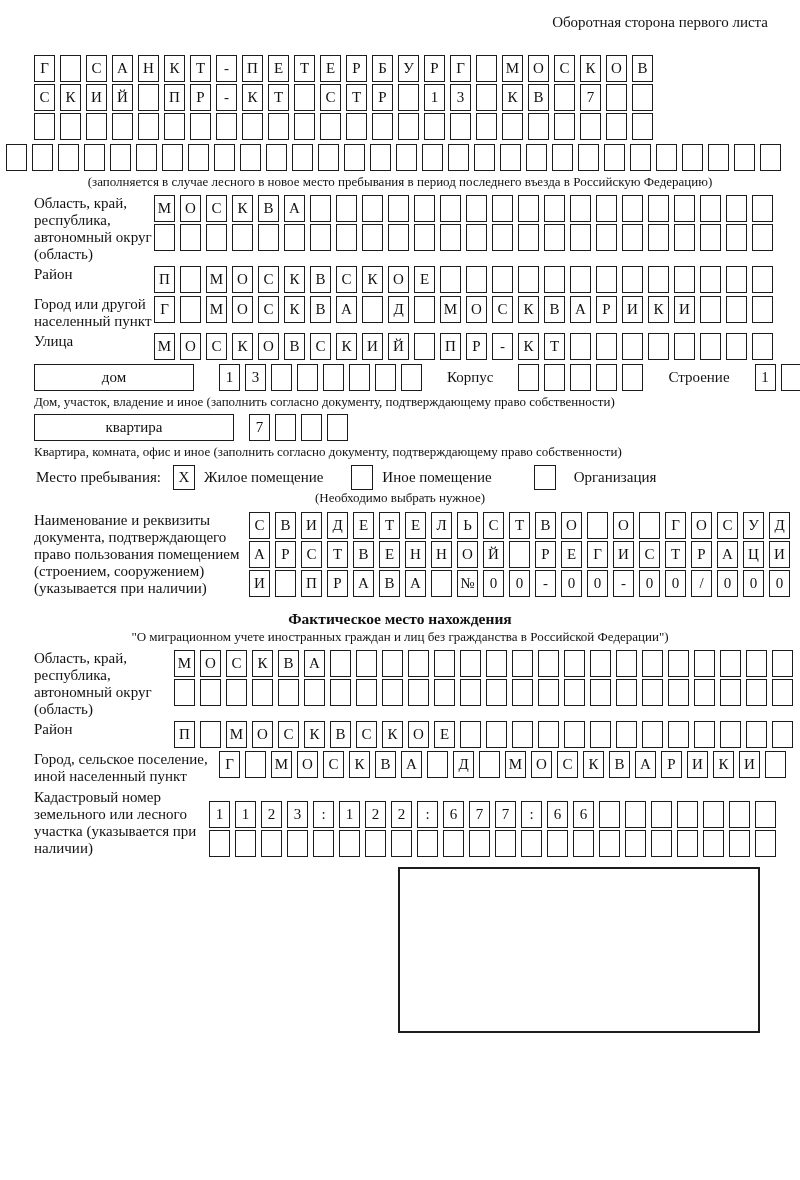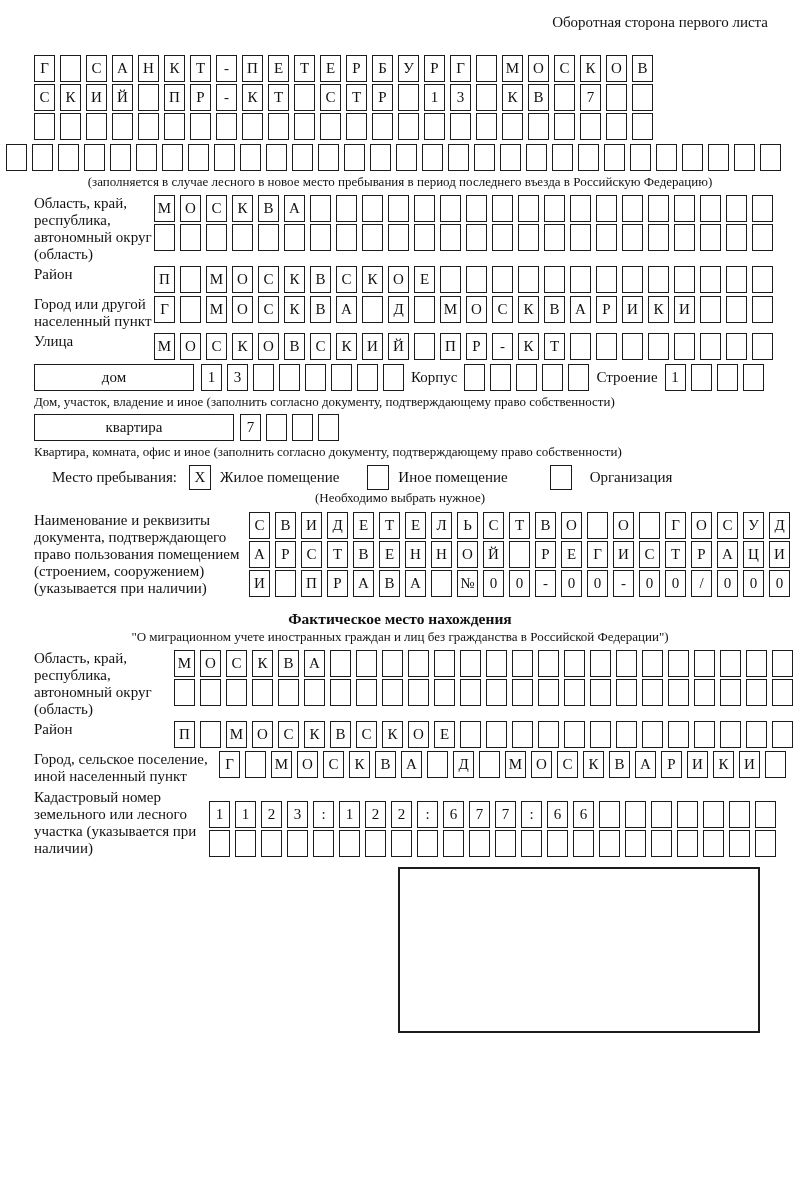--- a/index.html
+++ b/index.html
@@ -23,21 +23,21 @@
   .bigbox{
     flex:none;height:27px;box-sizing:border-box;border:1.6px solid #1c1c1c;
     display:flex;align-items:center;justify-content:center;font-size:15px;
   }
   .bb160{width:160px;} .bb200{width:200px;}
   .inl-lbl{font-size:15px;line-height:27px;white-space:nowrap;}
   .note{font-size:13px;line-height:16px;}
   .note-left{margin-left:34px;}
   .note-center{text-align:center;}
   .sec-title{text-align:center;font-weight:bold;font-size:15.5px;line-height:20px;}
-  .mestorow{display:flex;align-items:center;margin-left:52px;}
+  .mestorow{display:flex;align-items:center;margin-left:36px;}
   .chk{
     flex:none;width:22px;height:25px;box-sizing:border-box;border:1.6px solid #1c1c1c;
     font-size:15px;line-height:22px;text-align:center;
   }
   .mestorow .inl-lbl{line-height:25px;}
   .stamp-box{
     margin:8px 0 0 398px;width:362px;height:166px;box-sizing:border-box;
     border:2px solid #1c1c1c;background:#fff;
   }
   .stamp-caption{
@@ -313,21 +313,21 @@
         <span class="cell"></span>
         <span class="cell"></span>
         <span class="cell"></span>
         <span class="cell"></span>
         <span class="cell"></span>
         <span class="cell"></span>
         <span class="cell"></span>
       </div>
   </div>
 
-  <div class="frow mt4" style="gap:7px;">
+  <div class="frow mt4" style="gap:25px;">
     <div class="bigbox bb160">дом</div>
     <div class="boxrow">
         <span class="cell">1</span>
         <span class="cell">3</span>
         <span class="cell"></span>
         <span class="cell"></span>
         <span class="cell"></span>
         <span class="cell"></span>
         <span class="cell"></span>
         <span class="cell"></span>
@@ -343,21 +343,21 @@
     <div class="inl-lbl">Строение</div>
     <div class="boxrow">
         <span class="cell">1</span>
         <span class="cell"></span>
         <span class="cell"></span>
         <span class="cell"></span>
       </div>
   </div>
   <div class="note note-left mt3">Дом, участок, владение и иное (заполнить согласно документу, подтверждающему право собственности)</div>
 
-  <div class="frow mt4" style="gap:6px;">
+  <div class="frow mt4" style="gap:15px;">
     <div class="bigbox bb200">квартира</div>
     <div class="boxrow">
         <span class="cell">7</span>
         <span class="cell"></span>
         <span class="cell"></span>
         <span class="cell"></span>
       </div>
   </div>
   <div class="note note-left mt3">Квартира, комната, офис и иное (заполнить согласно документу, подтверждающему право собственности)</div>
 

